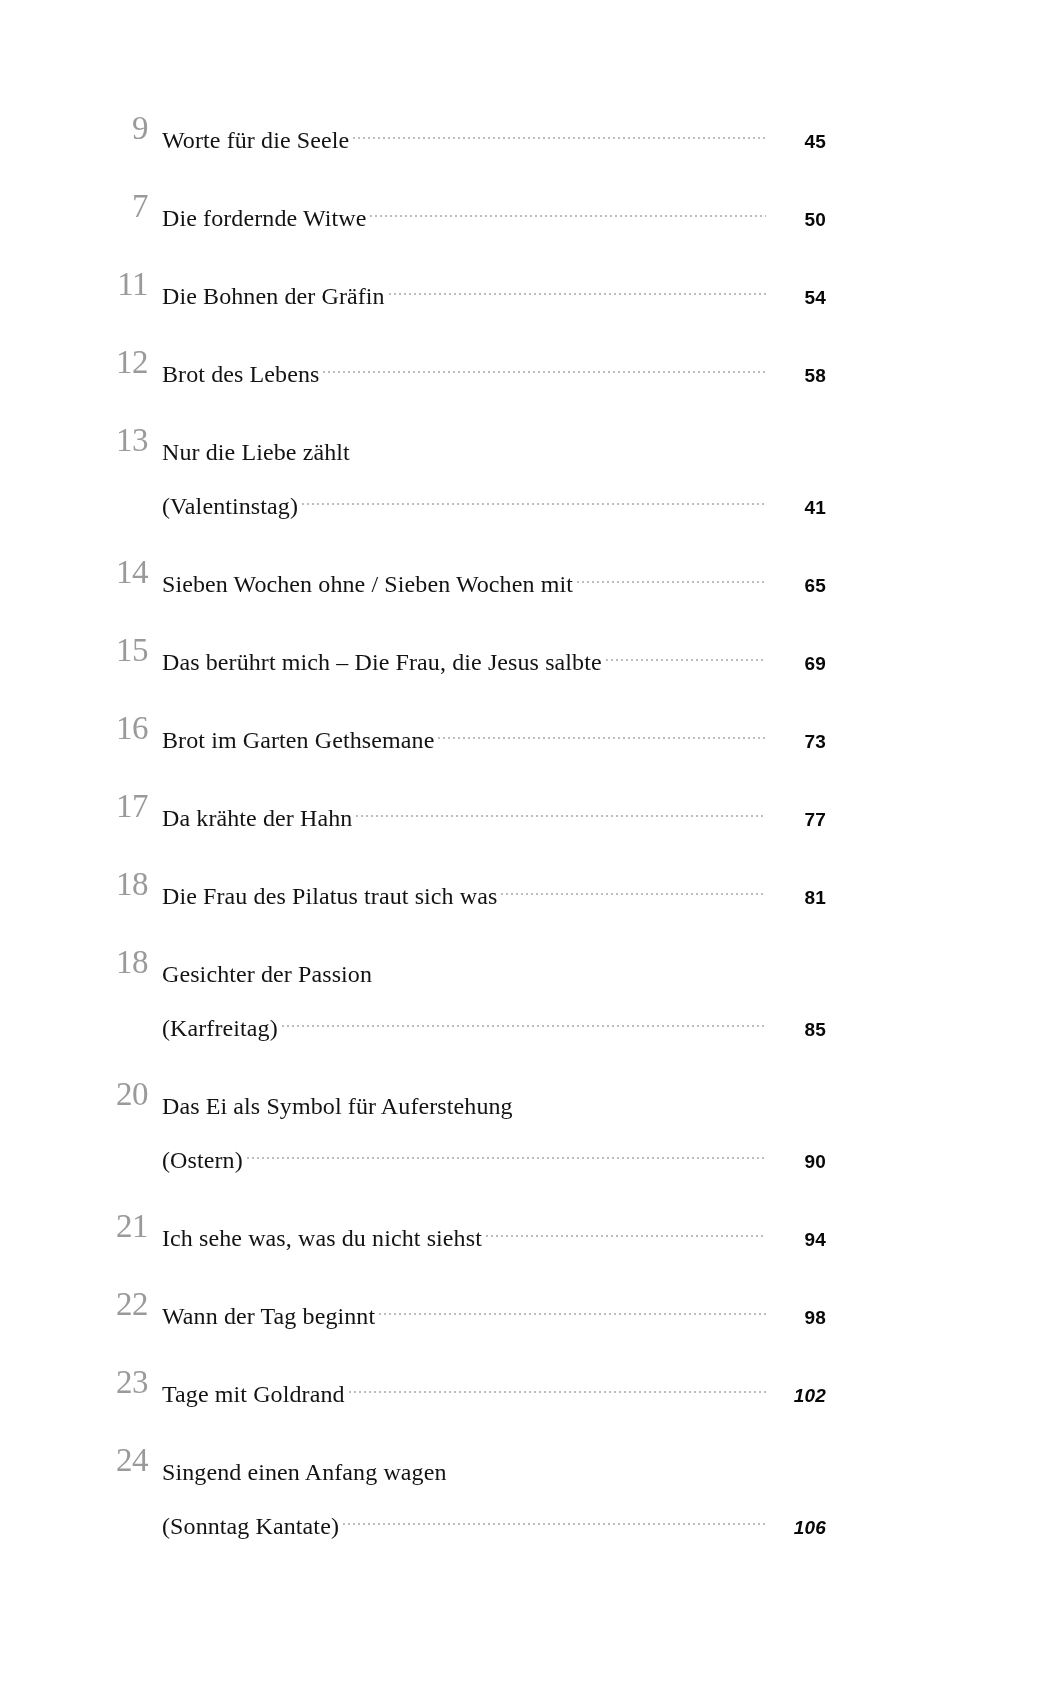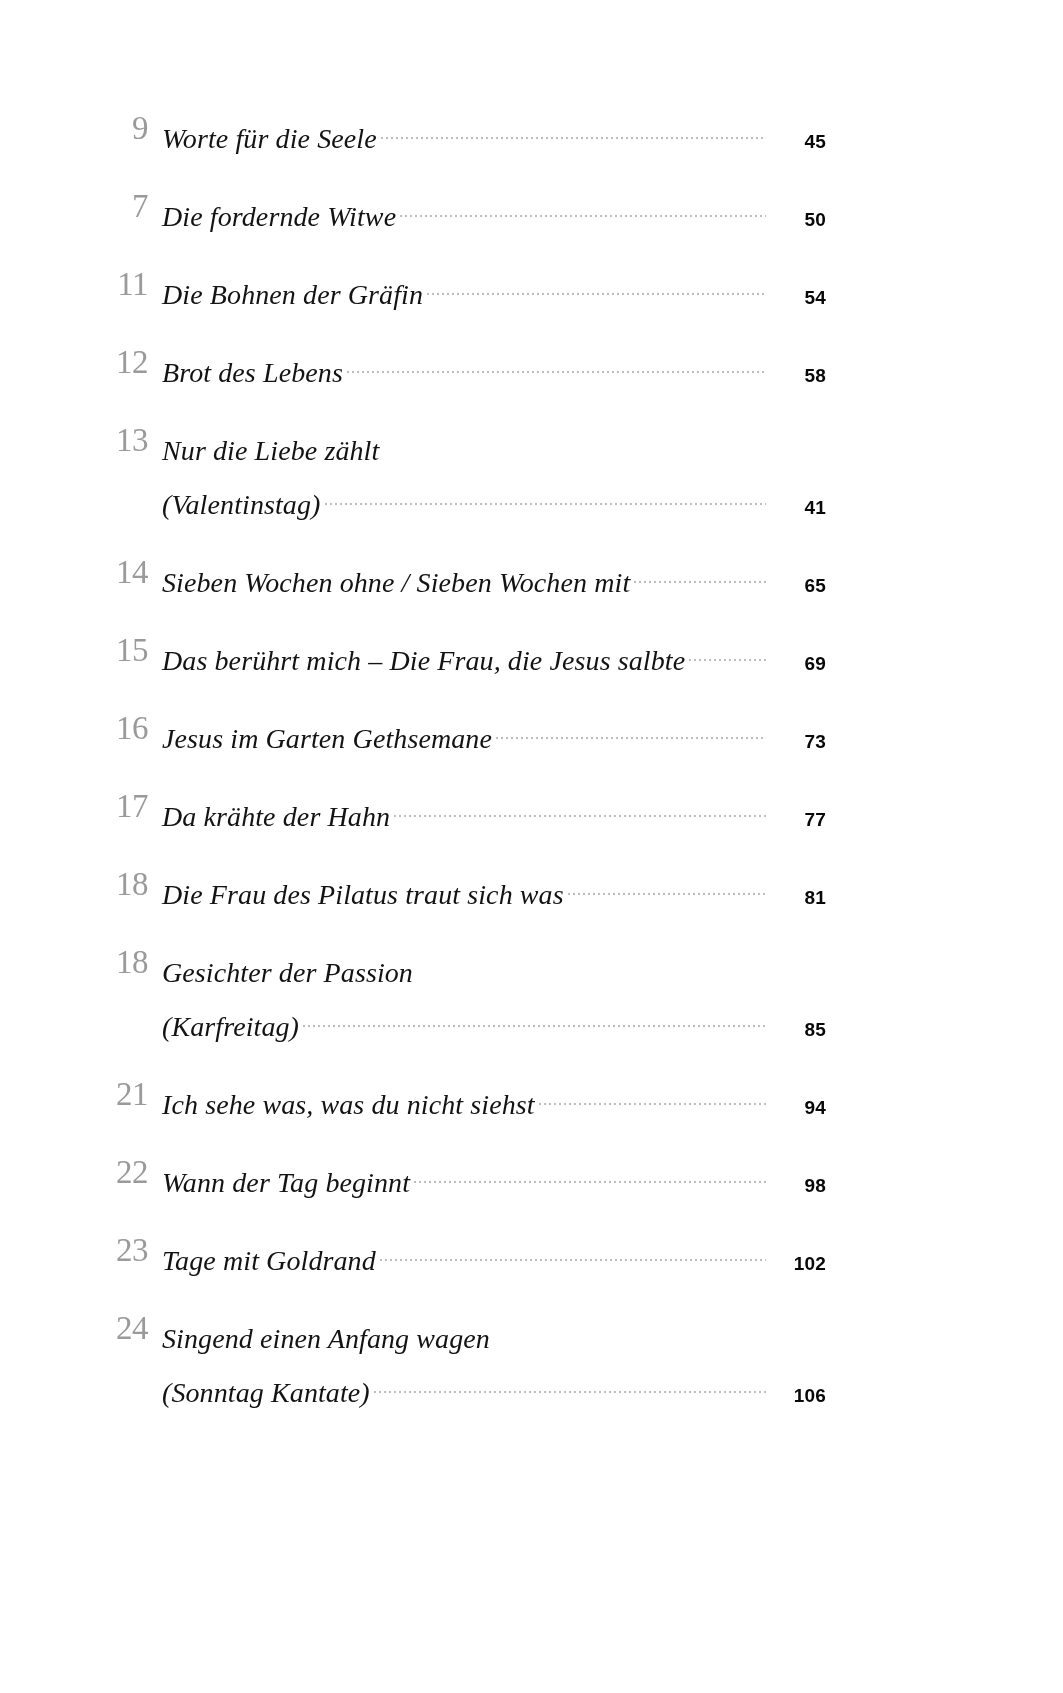--- a/index.html
+++ b/index.html
@@ -60,27 +60,26 @@
   }
 
   .entry-line {
     display: flex;
     align-items: baseline;
     width: 100%;
   }
 
   .title-text {
     font-family: "Liberation Serif", serif;
-    font-size: 28px;
+    font-size: 24px;
     line-height: 40px;
     color: #131313;
     white-space: nowrap;
     flex: 0 0 auto;
     letter-spacing: 0.1px;
-    font-style: italic;
   }
 
   .title-text.second {
     line-height: 41px;
   }
 
   .leader {
     flex: 1 1 auto;
     position: relative;
     height: 40px;
@@ -110,20 +109,21 @@
     font-size: 19px;
     line-height: 40px;
     color: #080808;
     text-align: right;
     min-width: 56px;
     letter-spacing: 0.2px;
   }
 
   .page-num.wide {
     min-width: 56px;
+    font-style: italic;
   }
 </style>
 </head>
 <body>
 
 <div class="toc-page">
   <div class="toc-list" id="toc-list">
       <div class="toc-entry">
         <div class="chap-num">9</div>
         <div class="entry-body">
@@ -196,21 +196,21 @@
             <span class="title-text">Das berührt mich – Die Frau, die Jesus salbte</span>
             <span class="leader"></span>
             <span class="page-num">69</span>
           </div>
         </div>
       </div>
       <div class="toc-entry">
         <div class="chap-num">16</div>
         <div class="entry-body">
           <div class="entry-line">
-            <span class="title-text">Jesus im Garten Gethsemane</span>
+            <span class="title-text">Brot im Garten Gethsemane</span>
             <span class="leader"></span>
             <span class="page-num">73</span>
           </div>
         </div>
       </div>
       <div class="toc-entry">
         <div class="chap-num">17</div>
         <div class="entry-body">
           <div class="entry-line">
             <span class="title-text">Da krähte der Hahn</span>
@@ -238,20 +238,35 @@
             <span class="page-num">&nbsp;</span>
           </div>
           <div class="entry-line">
             <span class="title-text second">(Karfreitag)</span>
             <span class="leader"></span>
             <span class="page-num">85</span>
           </div>
         </div>
       </div>
       <div class="toc-entry">
+        <div class="chap-num">20</div>
+        <div class="entry-body">
+          <div class="entry-line">
+            <span class="title-text">Das Ei als Symbol für Auferstehung</span>
+            <span class="leader blank"></span>
+            <span class="page-num">&nbsp;</span>
+          </div>
+          <div class="entry-line">
+            <span class="title-text second">(Ostern)</span>
+            <span class="leader"></span>
+            <span class="page-num">90</span>
+          </div>
+        </div>
+      </div>
+      <div class="toc-entry">
         <div class="chap-num">21</div>
         <div class="entry-body">
           <div class="entry-line">
             <span class="title-text">Ich sehe was, was du nicht siehst</span>
             <span class="leader"></span>
             <span class="page-num">94</span>
           </div>
         </div>
       </div>
       <div class="toc-entry">

